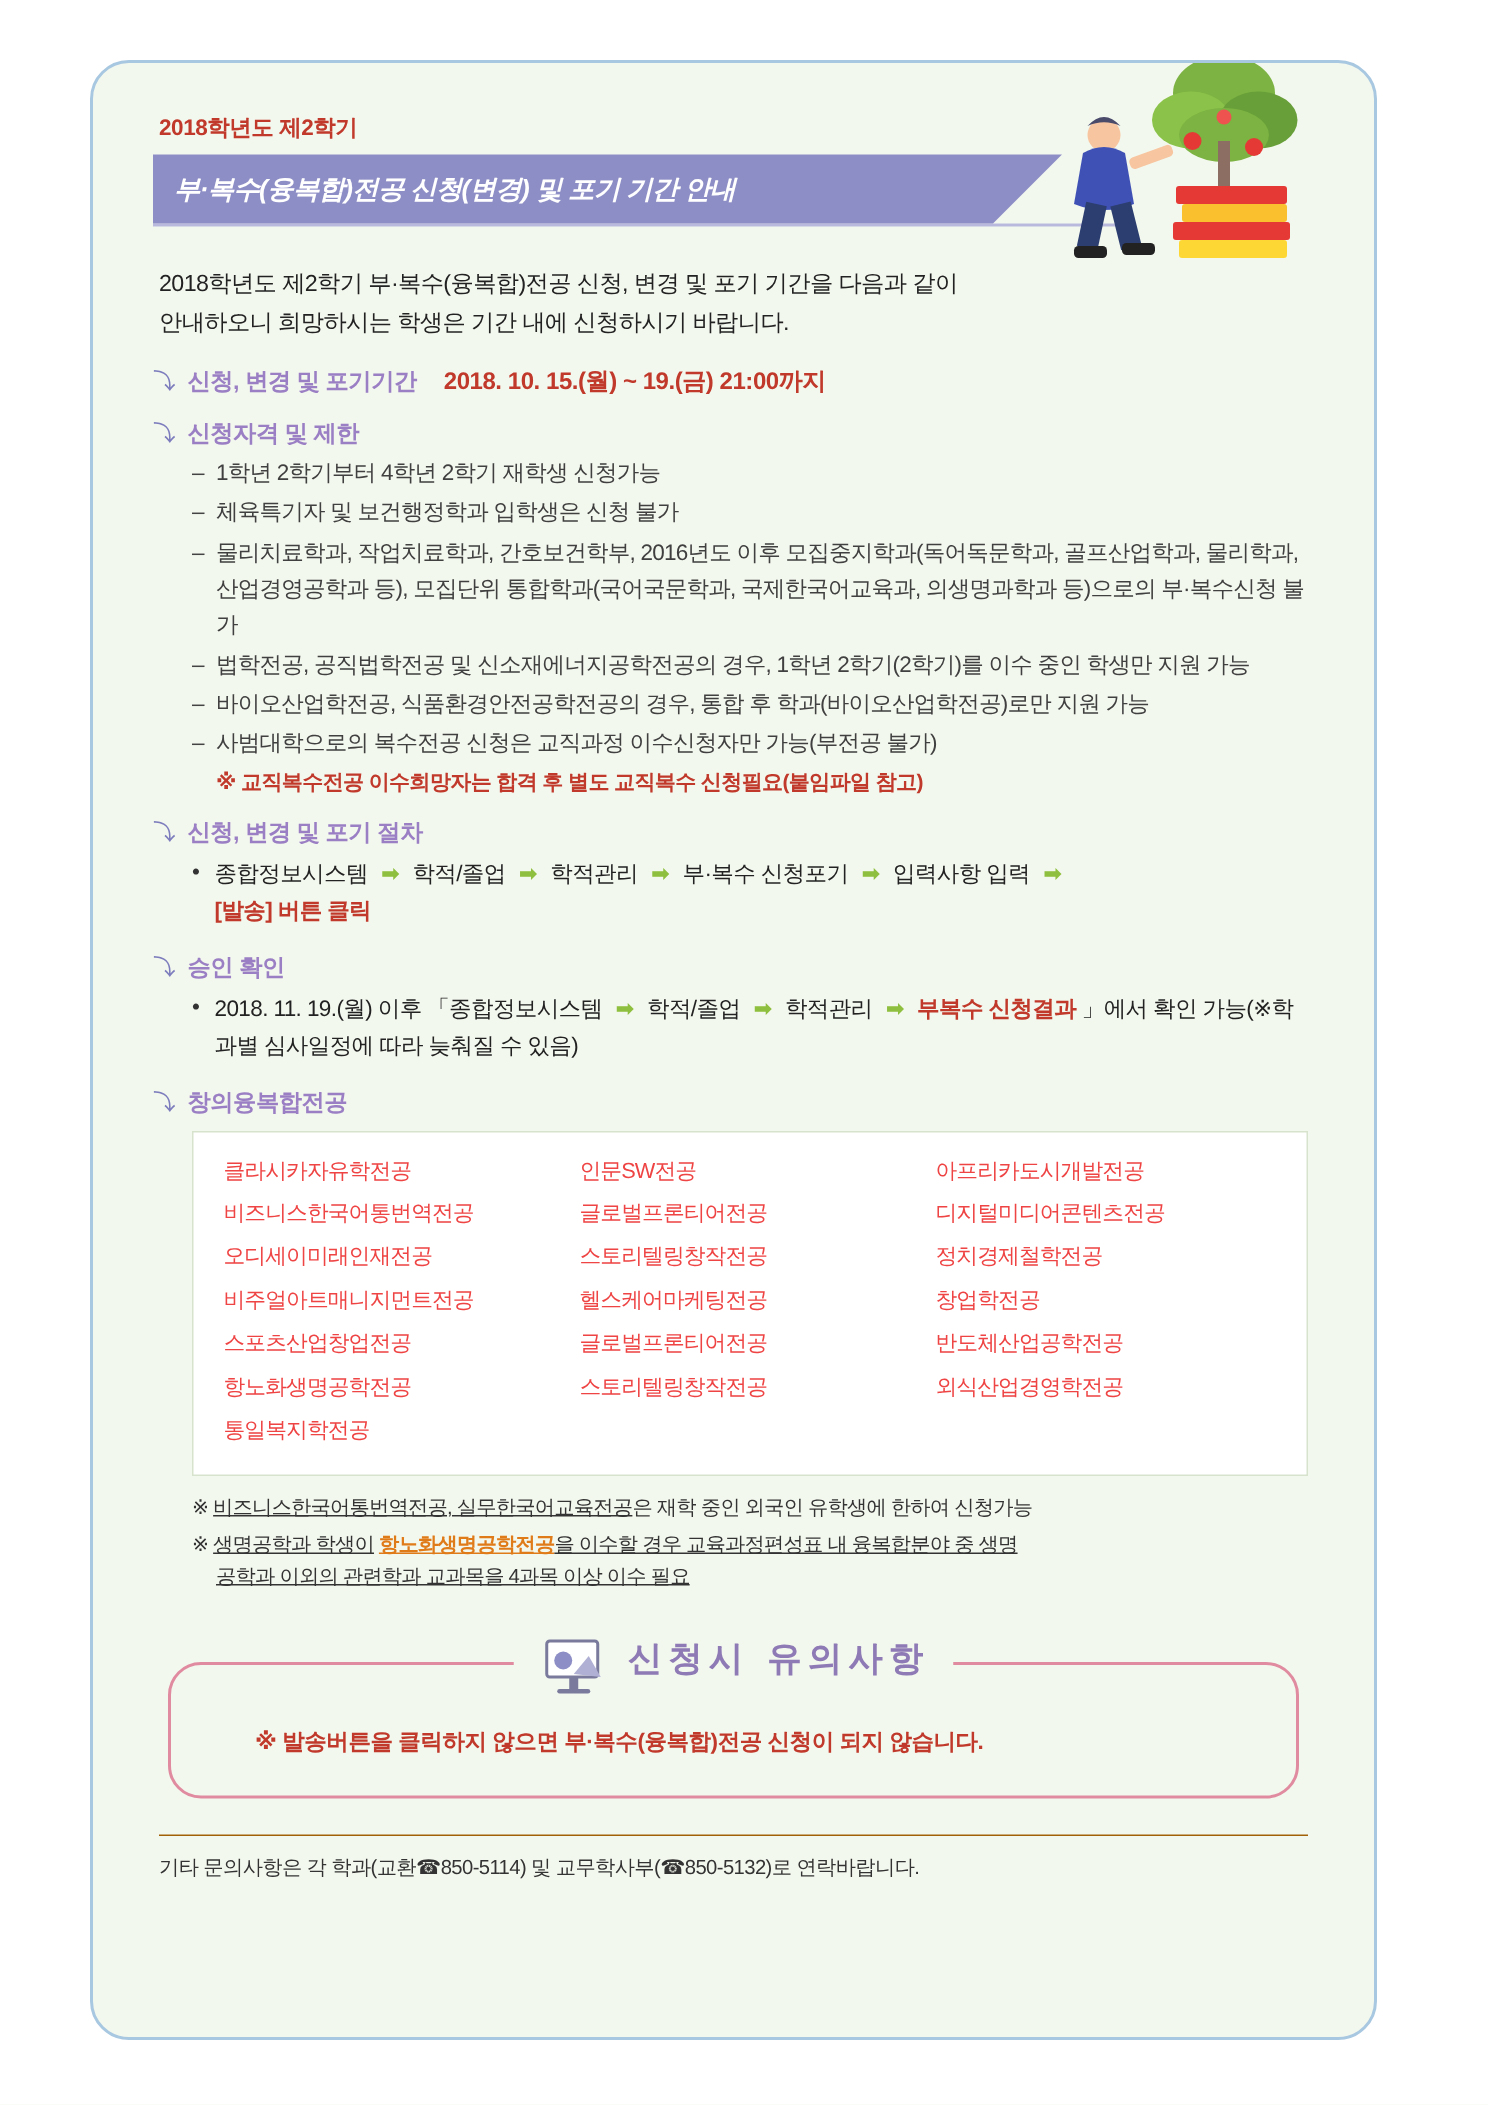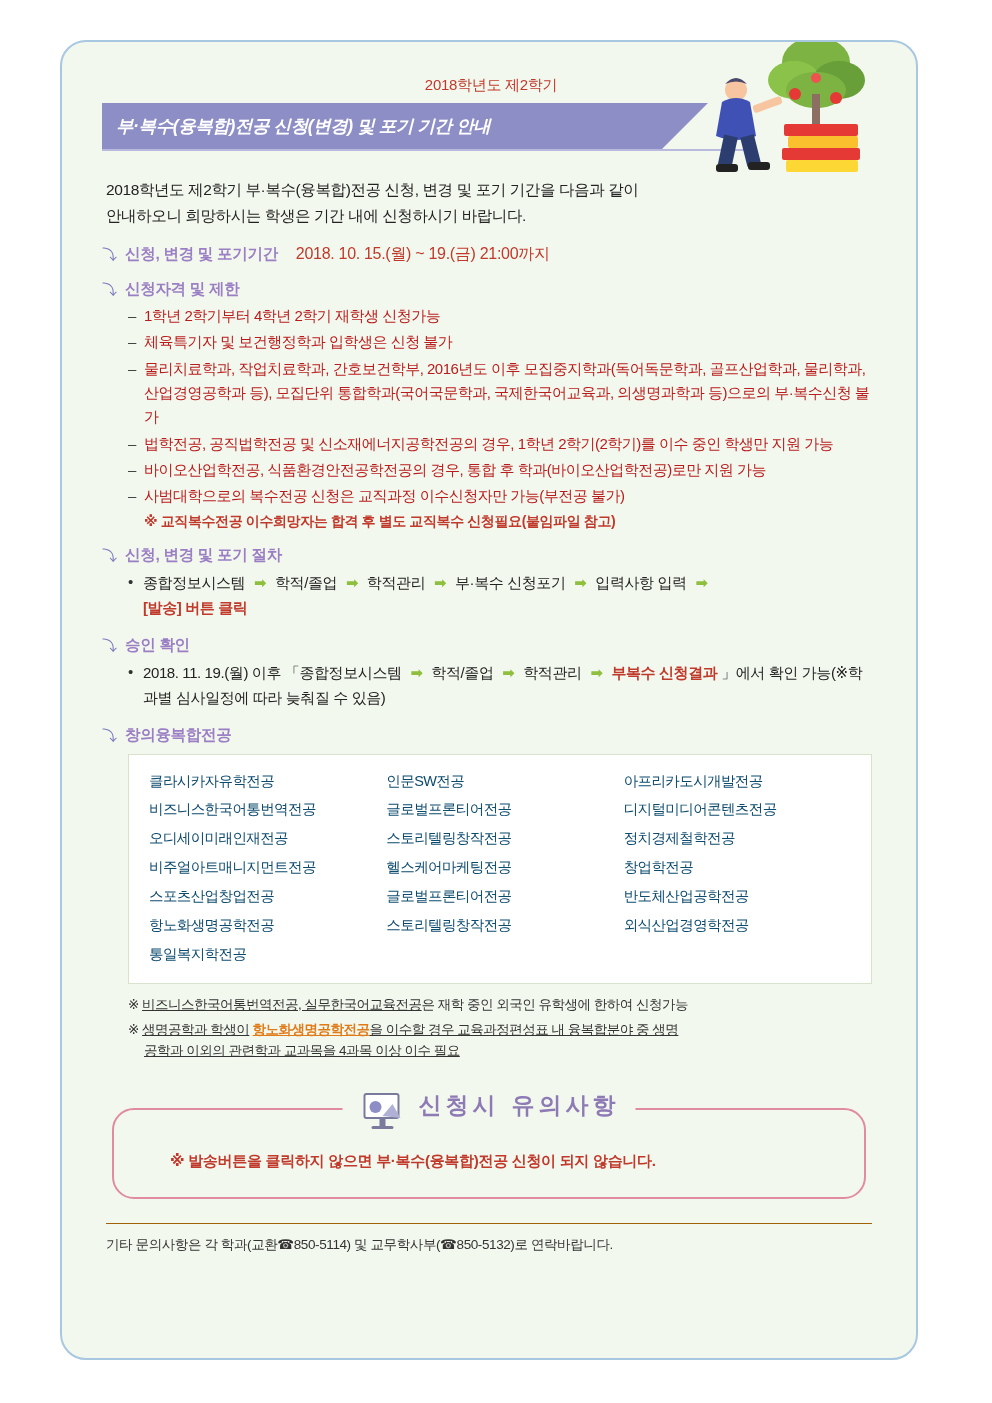--- a/index.html
+++ b/index.html
@@ -22,25 +22,24 @@
     box-sizing:border-box;
     border:2px solid #a8c7e0;
     border-radius:26px;
     background:#f3f8ee;
     padding:34px 40px 18px 40px;
     overflow:hidden;
   }
   
   .kicker{
     color:#c0392b;
-    font-weight:normal;
+    font-weight:bold;
     font-size:15px;
     margin:0 0 8px 4px;
     letter-spacing:-0.3px;
-    text-align:center;
   }
   .titlebar{
     position:relative;
     width:560px;height:46px;
     background:#8e8ec6;
     display:flex;align-items:center;
     padding-left:14px;
     box-sizing:border-box;
     font-style:italic;
   }
@@ -70,26 +69,26 @@
     display:flex;align-items:flex-start;gap:8px;
   }
   .arrow{
     color:#7d7dbd;font-size:15px;line-height:1.2;flex:0 0 auto;
     transform:translateY(2px);
   }
   .sec-title{
     color:#9b7fc4;font-weight:bold;font-size:15.5px;letter-spacing:-0.3px;
   }
   .period-val{
-    color:#c0392b;font-weight:normal;font-size:16px;margin-left:10px;letter-spacing:-0.3px;
+    color:#c0392b;font-weight:bold;font-size:16px;margin-left:10px;letter-spacing:-0.3px;
   }
   ul.dash{margin:4px 0 0 26px;padding:0;list-style:none;}
   ul.dash>li{
     position:relative;padding-left:16px;margin:2px 0;
-    font-size:15px;line-height:1.62;letter-spacing:-0.5px;color:#b91c1c;
+    font-size:15px;line-height:1.62;letter-spacing:-0.5px;color:#404040;
   }
   ul.dash>li:before{
     content:"–";position:absolute;left:0;top:0;color:#444;
   }
   .note-red{
     color:#c0392b;font-weight:bold;font-size:14px;margin:4px 0 0 42px;letter-spacing:-0.4px;
   }
   ul.dot{margin:4px 0 0 26px;padding:0;list-style:none;}
   ul.dot>li{
     position:relative;padding-left:15px;margin:3px 0;
@@ -102,21 +101,21 @@
   .red-b{color:#c0392b;font-weight:bold;}
   
   .majors{
     margin:8px 4px 0 26px;
     background:#ffffff;
     border:1px solid #d7e3cc;
     padding:14px 20px 16px 20px;
     display:grid;grid-template-columns:1fr 1fr 1fr;
     column-gap:10px;row-gap:4px;
   }
-  .majors div{font-size:14.5px;line-height:1.72;letter-spacing:-0.6px;color:#0c4a6e;}
+  .majors div{font-size:14.5px;line-height:1.72;letter-spacing:-0.6px;color:#ef4444;}
   .footnotes{margin:10px 4px 0 26px;}
   .footnotes p{
     margin:3px 0;font-size:13.5px;line-height:1.6;letter-spacing:-0.5px;color:#333;
   }
   .ul-u{text-decoration:underline;}
   .org{color:#e07b1a;font-weight:bold;text-decoration:underline;}
   
   .notice{
     position:relative;
     margin:46px 10px 0 10px;

